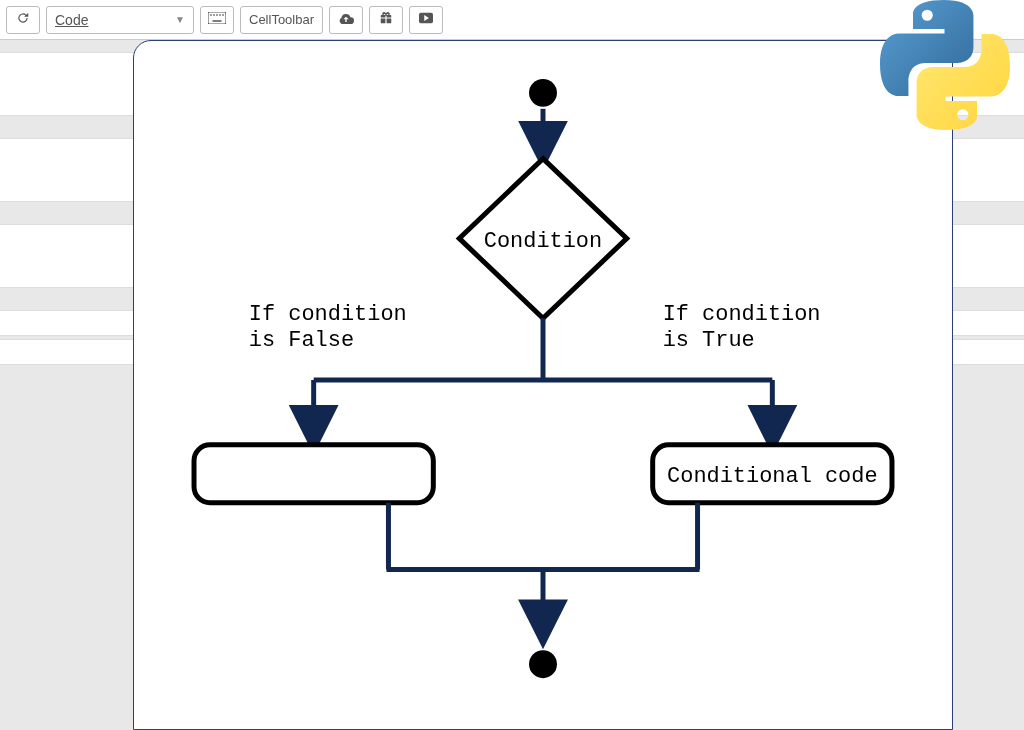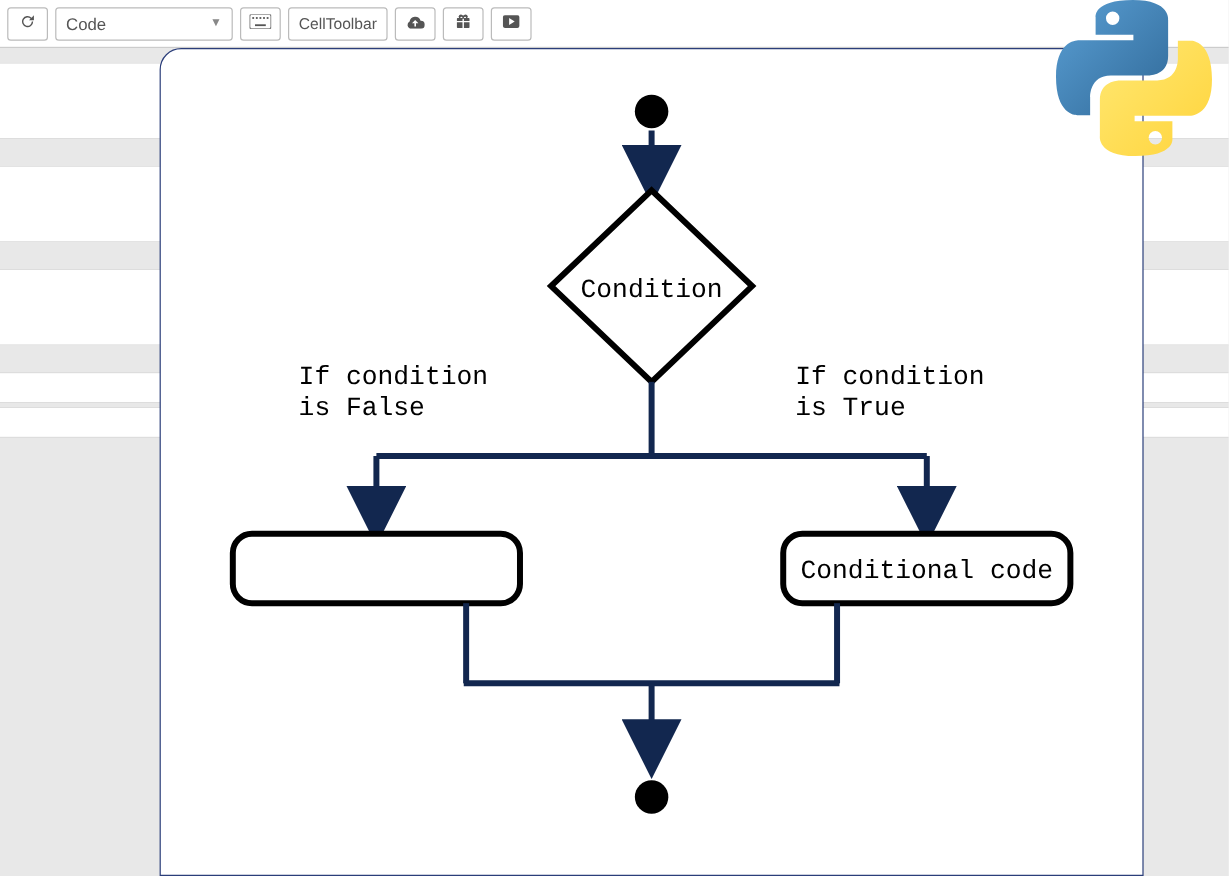--- a/index.html
+++ b/index.html
@@ -41,20 +41,21 @@
     border: 1px solid #bbb;
     border-radius: 3px;
     background: #fff;
     display: inline-flex;
     align-items: center;
     padding: 0 8px;
     font-size: 14px;
     color: #555;
     cursor: pointer;
     position: relative;
+    text-decoration: underline;
   }
   .cell-select .caret {
     position: absolute;
     right: 8px;
     color: #888;
     font-size: 10px;
   }
   .bg-strips {
     position: absolute;
     left: 0;

